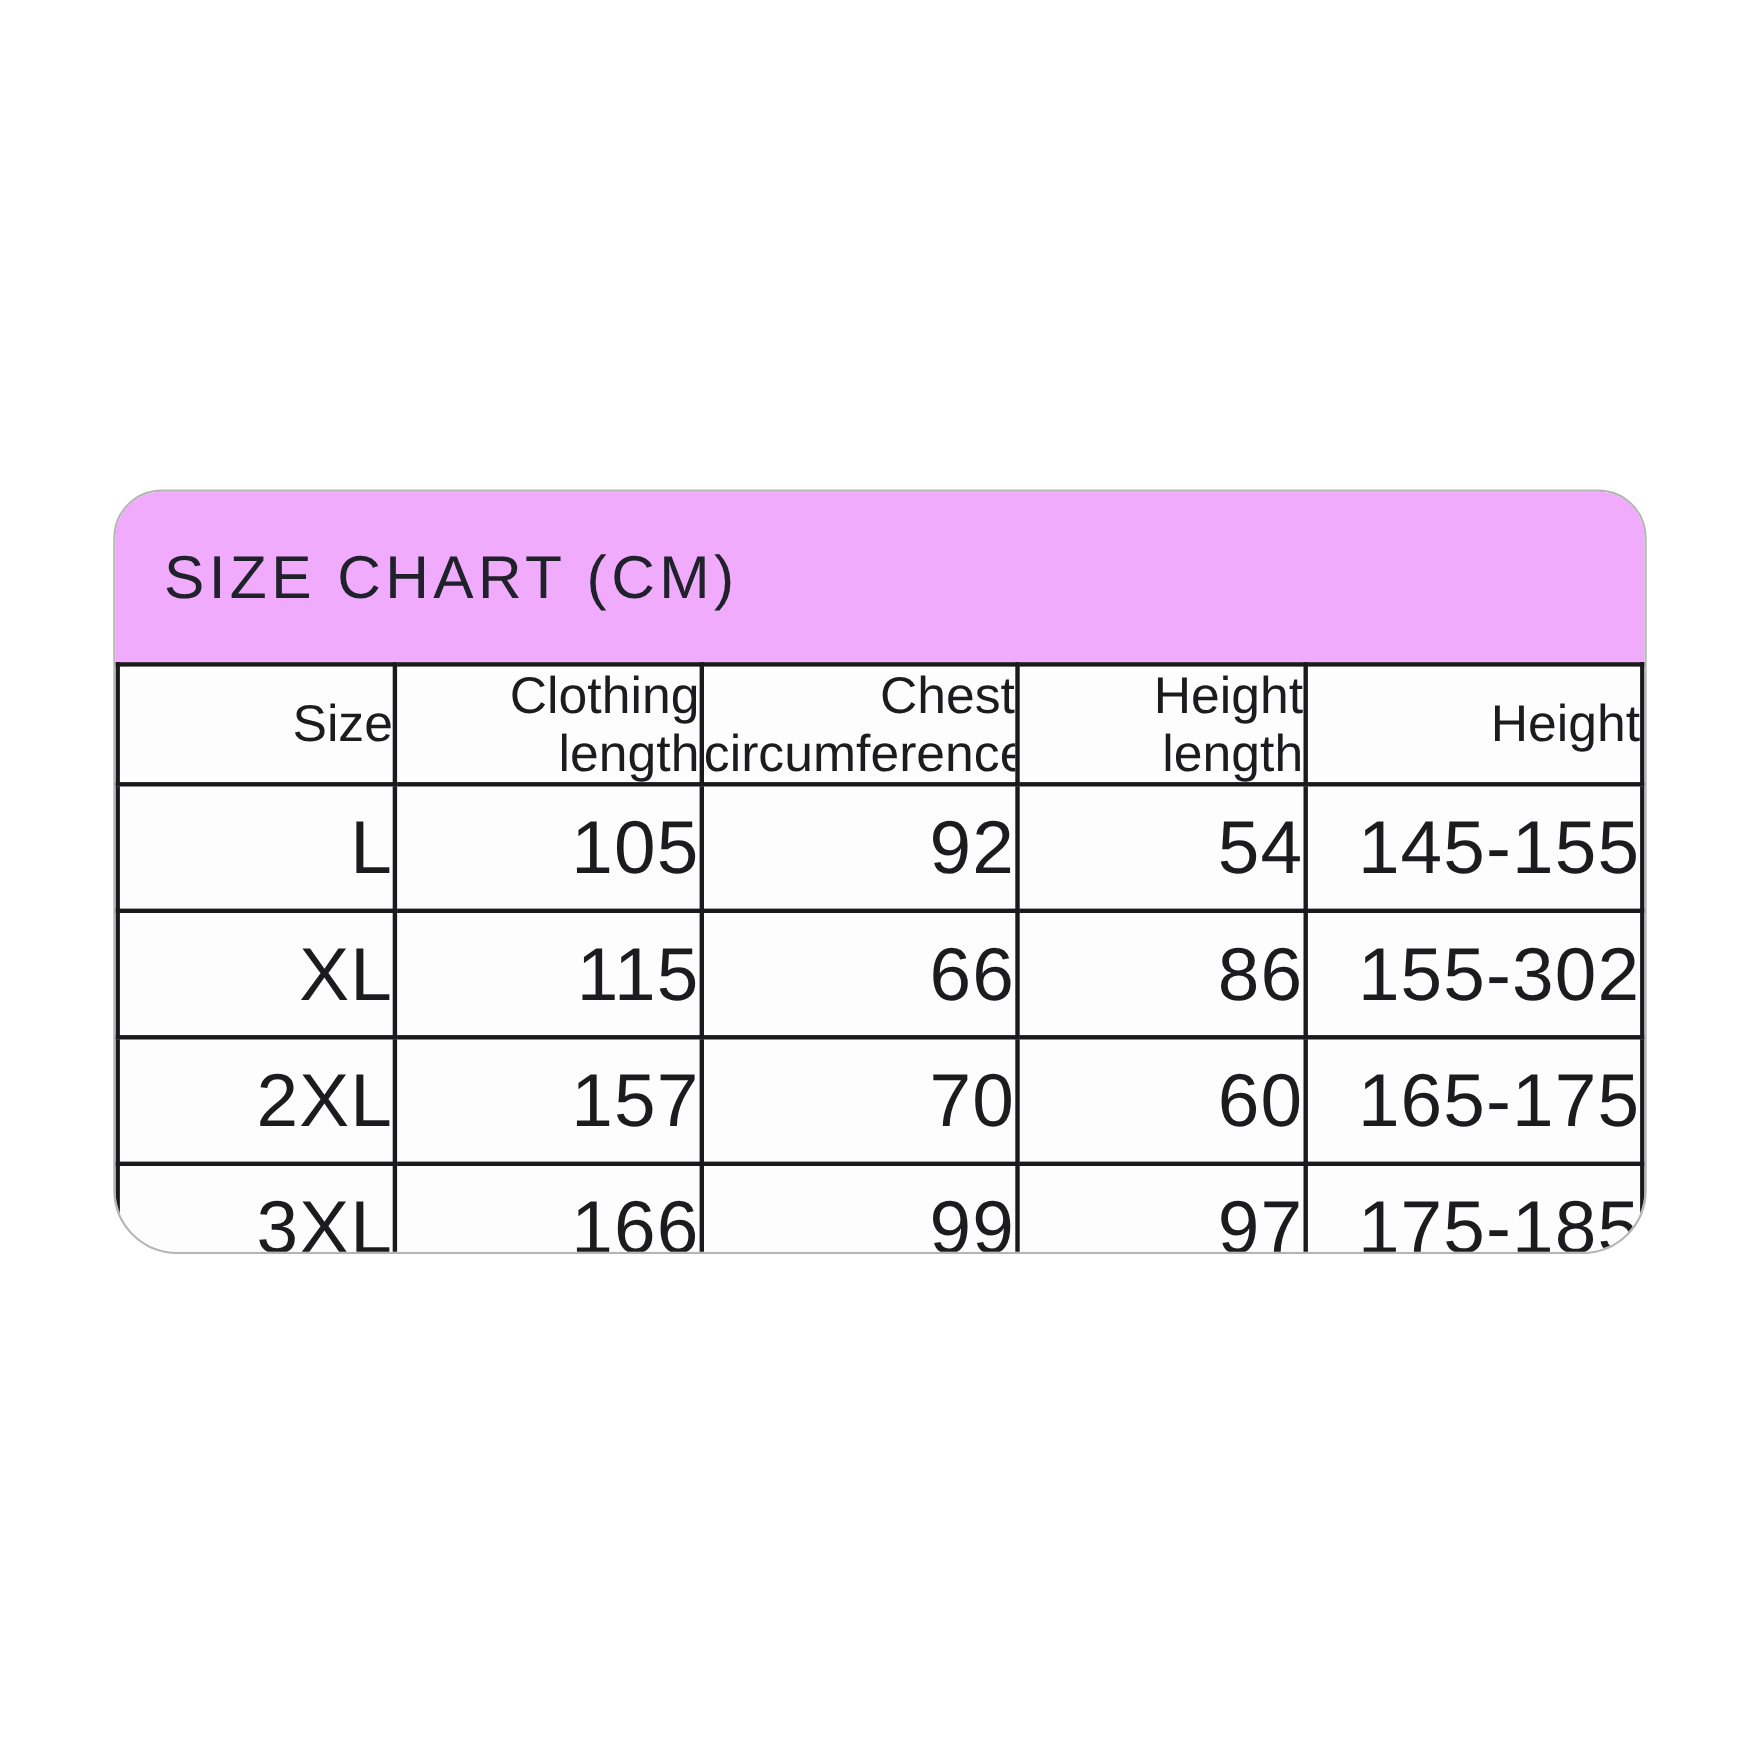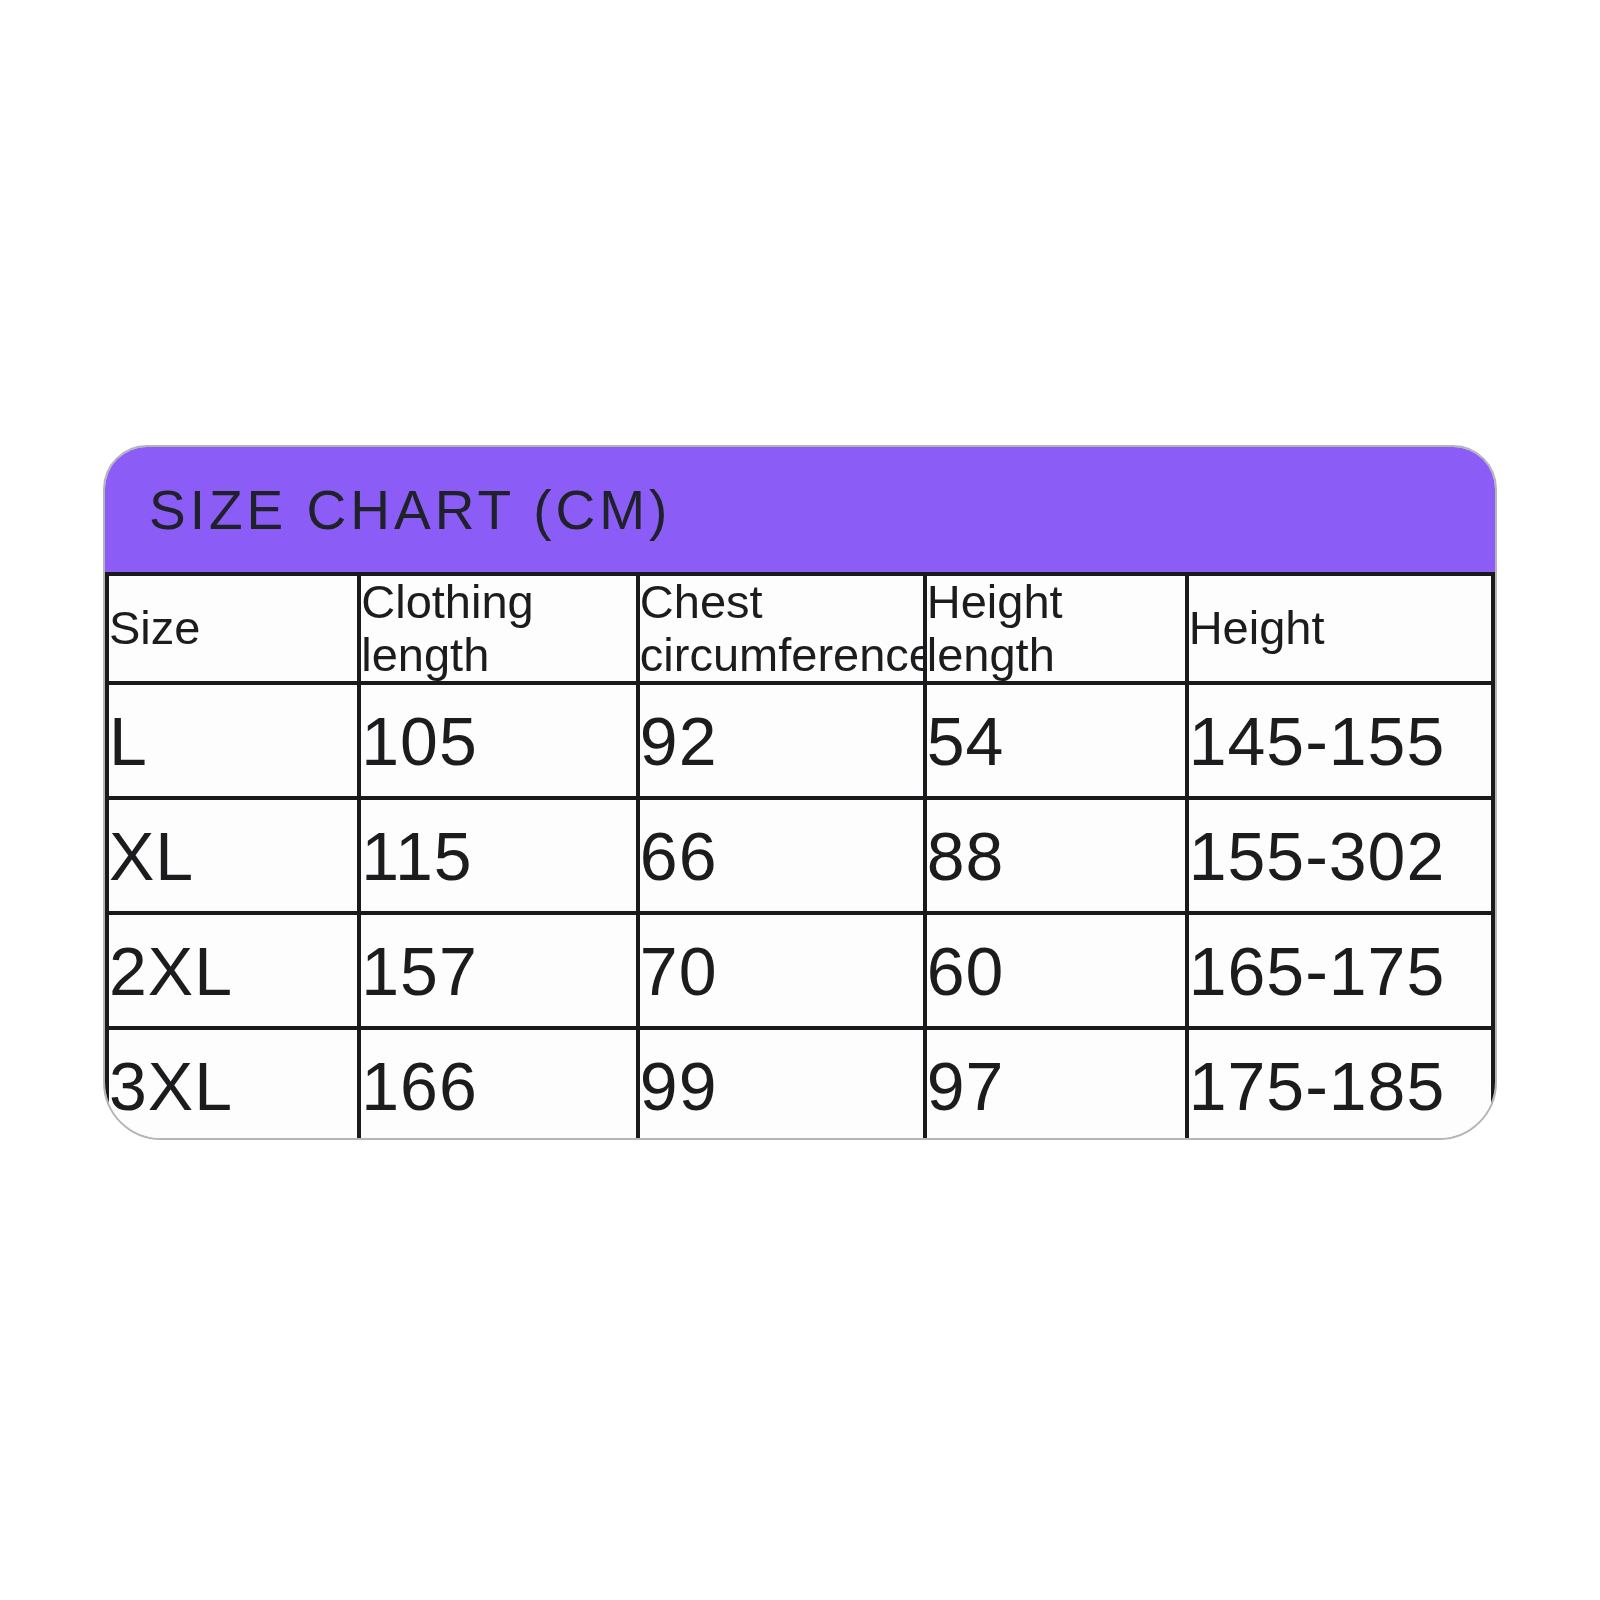--- a/index.html
+++ b/index.html
@@ -20,22 +20,22 @@
     top: 445px;
     width: 1394px;
     height: 695px;
     background: #fdfdfd;
     border: 2px solid #b5b5b5;
     border-radius: 44px 44px 58px 58px;
     overflow: hidden;
     box-sizing: border-box;
   }
   .header-band {
-    height: 125px;
-    background: #8b5cf6;
+    height: 155px;
+    background: #f0abfc;
     display: flex;
     align-items: center;
     padding-left: 44px;
     box-sizing: border-box;
   }
   .band-title {
     font-size: 55px;
     letter-spacing: 4px;
     color: #20222b;
     font-weight: 400;
@@ -48,21 +48,21 @@
     color: #1c1c1e;
   }
   table.size-table col.c0 { width: 18.2%; }
   table.size-table col.c1 { width: 20.1%; }
   table.size-table col.c2 { width: 20.7%; }
   table.size-table col.c3 { width: 18.9%; }
   table.size-table col.c4 { width: 22.1%; }
   table.size-table th,
   table.size-table td {
     border: 4px solid #1a1a1c;
-    text-align: left;
+    text-align: right;
     vertical-align: middle;
     padding: 0;
     background: #fdfdfd;
     overflow: hidden;
   }
   table.size-table th {
     height: 104px;
     font-size: 47px;
     font-weight: 400;
     line-height: 1.12;
@@ -112,21 +112,21 @@
         <td>L</td>
         <td>105</td>
         <td>92</td>
         <td>54</td>
         <td>145-155</td>
       </tr>
       <tr>
         <td>XL</td>
         <td>115</td>
         <td>66</td>
-        <td>88</td>
+        <td>86</td>
         <td>155-302</td>
       </tr>
       <tr>
         <td>2XL</td>
         <td>157</td>
         <td>70</td>
         <td>60</td>
         <td>165-175</td>
       </tr>
       <tr>

